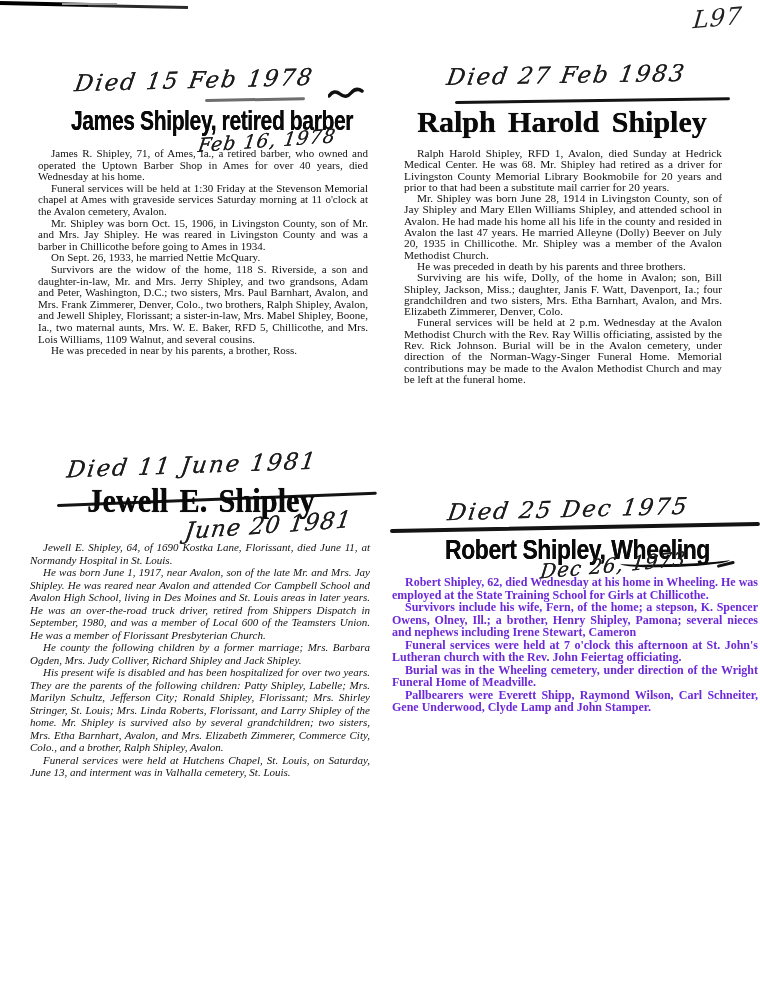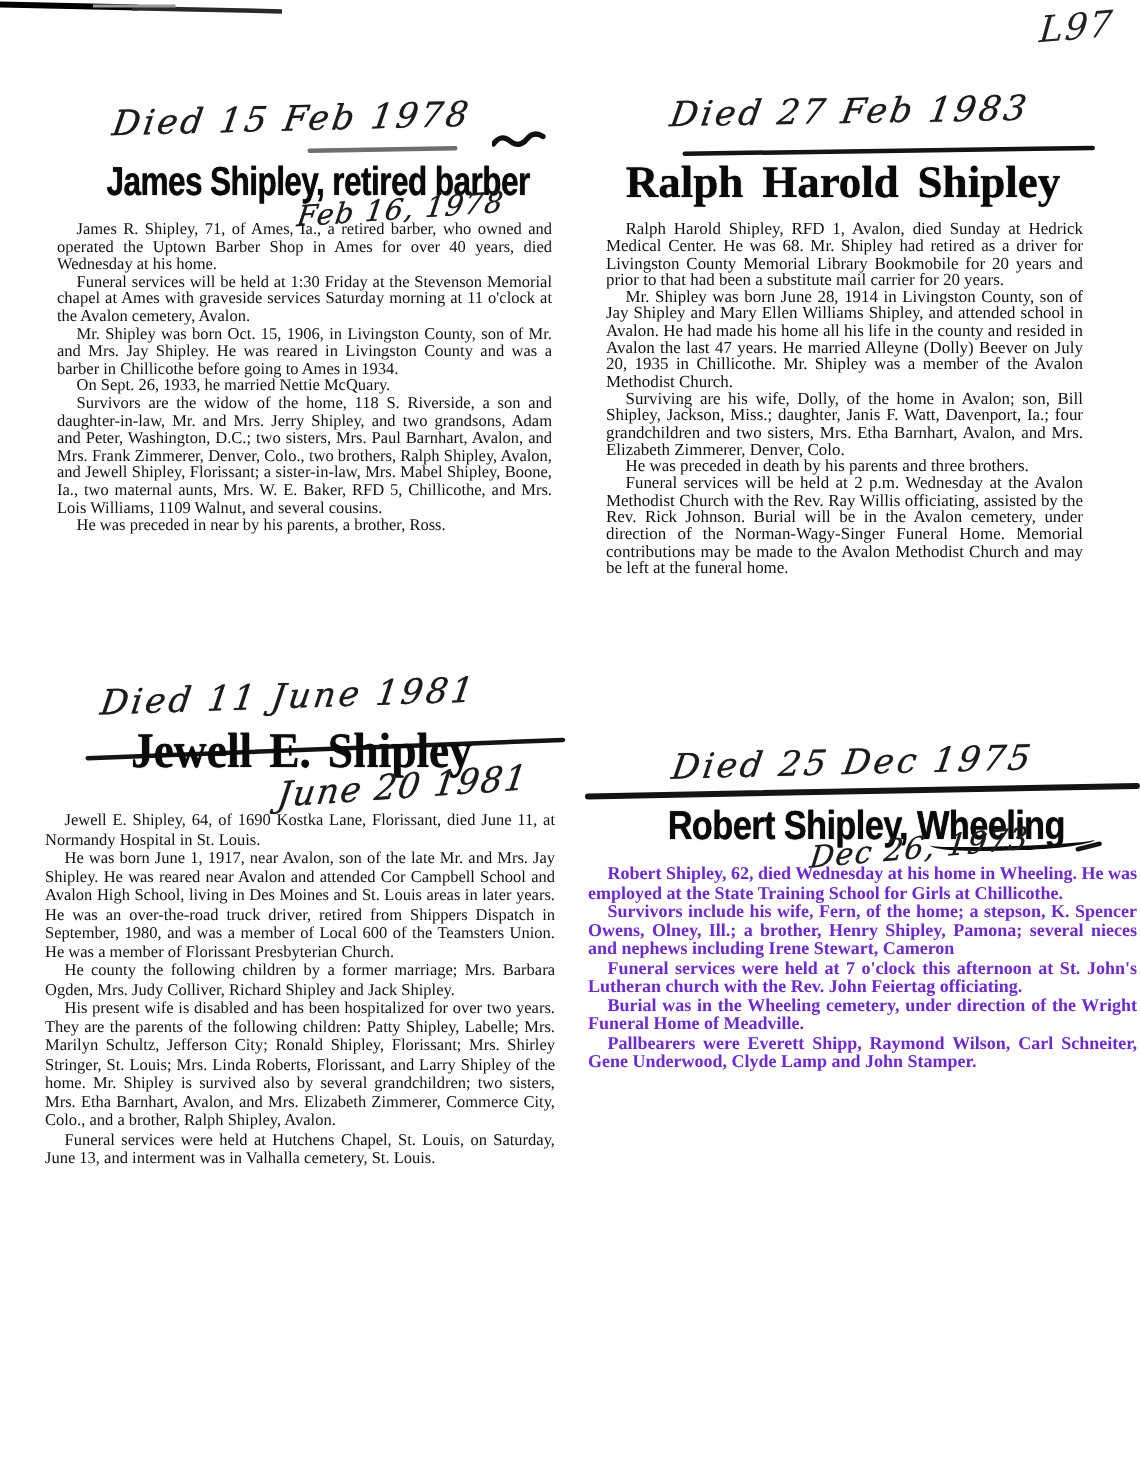--- a/index.html
+++ b/index.html
@@ -51,21 +51,21 @@
   #clip-ralph .annot-top { left:52px; top:4px; font-size:23px; transform:rotate(-1deg) skewX(-10deg); }
   #clip-ralph .note-underline { left:60px; top:43px; width:275px; height:3px; transform:rotate(-0.8deg); }
   #clip-ralph .headline { left:8px; width:318px; top:47px; font-size:30px; word-spacing:5px; }
   #clip-ralph .bodycol { left:9px; top:90px; width:318px; font-size:11.3px; line-height:11.3px; }
   
   #clip-jewell { left:25px; top:450px; width:352px; height:410px; }
   #clip-jewell .annot-top { left:42px; top:2px; font-size:23px; transform:rotate(-2deg) skewX(-10deg); }
   #clip-jewell .note-underline { left:32px; top:54px; width:320px; height:3px; transform:rotate(-2.2deg); }
   #clip-jewell .headline { left:5px; width:342px; top:33px; font-size:33px; word-spacing:4px; transform:scaleX(0.92); }
   #clip-jewell .annot-mid { left:160px; top:62px; font-size:23px; transform:rotate(-4deg) skewX(-12deg); letter-spacing:1px; }
-  #clip-jewell .bodycol { left:5px; top:91px; width:340px; font-size:11px; line-height:12.5px; }
+  #clip-jewell .bodycol { left:5px; top:91px; width:340px; font-size:11px; line-height:12.5px;font-style:italic; }
   
   #clip-robert { left:385px; top:495px; width:375px; height:295px; }
   #clip-robert .annot-top { left:63px; top:1px; font-size:23px; transform:rotate(-1.5deg) skewX(-10deg); }
   #clip-robert .note-underline { left:5px; top:34px; width:370px; height:3.5px; transform:rotate(-1.1deg); }
   #clip-robert .headline { left:20px; width:345px; top:40px; font-size:27px; transform:scaleX(0.85); }
   #clip-robert .wheeling-swash { left:235px; top:63px; width:110px; height:8px; transform:rotate(-2deg); }
   #clip-robert .annot-mid { left:155px; top:58px; font-size:20px; transform:rotate(-5deg) skewX(-12deg); letter-spacing:1px; }
   #clip-robert .hand-dash { left:332px; top:70px; width:18px; height:2.5px; transform:rotate(-14deg); }
   #clip-robert .bodycol { left:7px; top:81px; width:366px; font-size:12px; line-height:12.5px; font-weight:bold; color:#6d28d9; }
 </style>
@@ -97,22 +97,22 @@
     </div>
   </article>
 
   <article class="clipping" id="clip-ralph">
     <div class="hand annot-top">Died 27 Feb 1983</div>
     <div class="ink-line note-underline"></div>
     <h1 class="headline serif">Ralph Harold Shipley</h1>
     <div class="bodycol">
       <p>Ralph Harold Shipley, RFD 1, Avalon, died Sunday at Hedrick Medical Center. He was 68. Mr. Shipley had retired as a driver for Livingston County Memorial Library Bookmobile for 20 years and prior to that had been a substitute mail carrier for 20 years.</p>
       <p>Mr. Shipley was born June 28, 1914 in Livingston County, son of Jay Shipley and Mary Ellen Williams Shipley, and attended school in Avalon. He had made his home all his life in the county and resided in Avalon the last 47 years. He married Alleyne (Dolly) Beever on July 20, 1935 in Chillicothe. Mr. Shipley was a member of the Avalon Methodist Church.</p>
+      <p>He was preceded in death by his parents and three brothers.</p>
       <p>Surviving are his wife, Dolly, of the home in Avalon; son, Bill Shipley, Jackson, Miss.; daughter, Janis F. Watt, Davenport, Ia.; four grandchildren and two sisters, Mrs. Etha Barnhart, Avalon, and Mrs. Elizabeth Zimmerer, Denver, Colo.</p>
-      <p>He was preceded in death by his parents and three brothers.</p>
       <p>Funeral services will be held at 2 p.m. Wednesday at the Avalon Methodist Church with the Rev. Ray Willis officiating, assisted by the Rev. Rick Johnson. Burial will be in the Avalon cemetery, under direction of the Norman-Wagy-Singer Funeral Home. Memorial contributions may be made to the Avalon Methodist Church and may be left at the funeral home.</p>
     </div>
   </article>
 
   <article class="clipping" id="clip-jewell">
     <div class="hand annot-top">Died 11 June 1981</div>
     <div class="ink-line note-underline"></div>
     <h1 class="headline serif">Jewell E. Shipley</h1>
     <div class="hand annot-mid">June 20 1981</div>
     <div class="bodycol">

